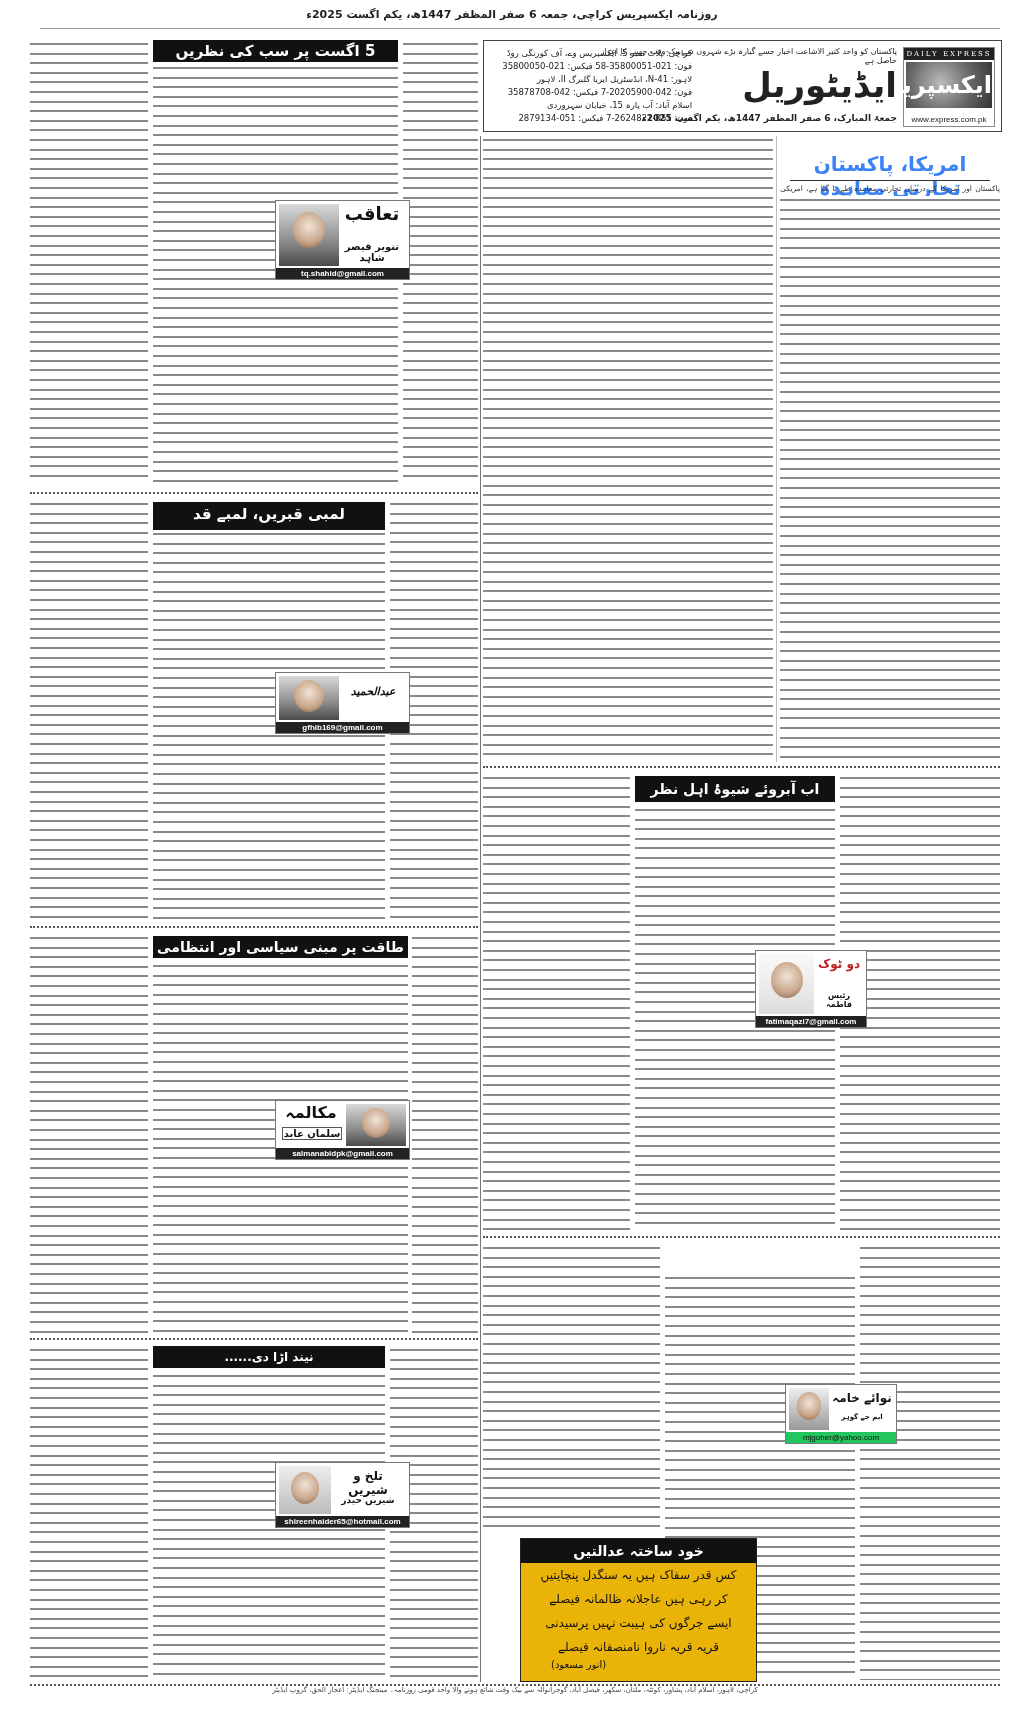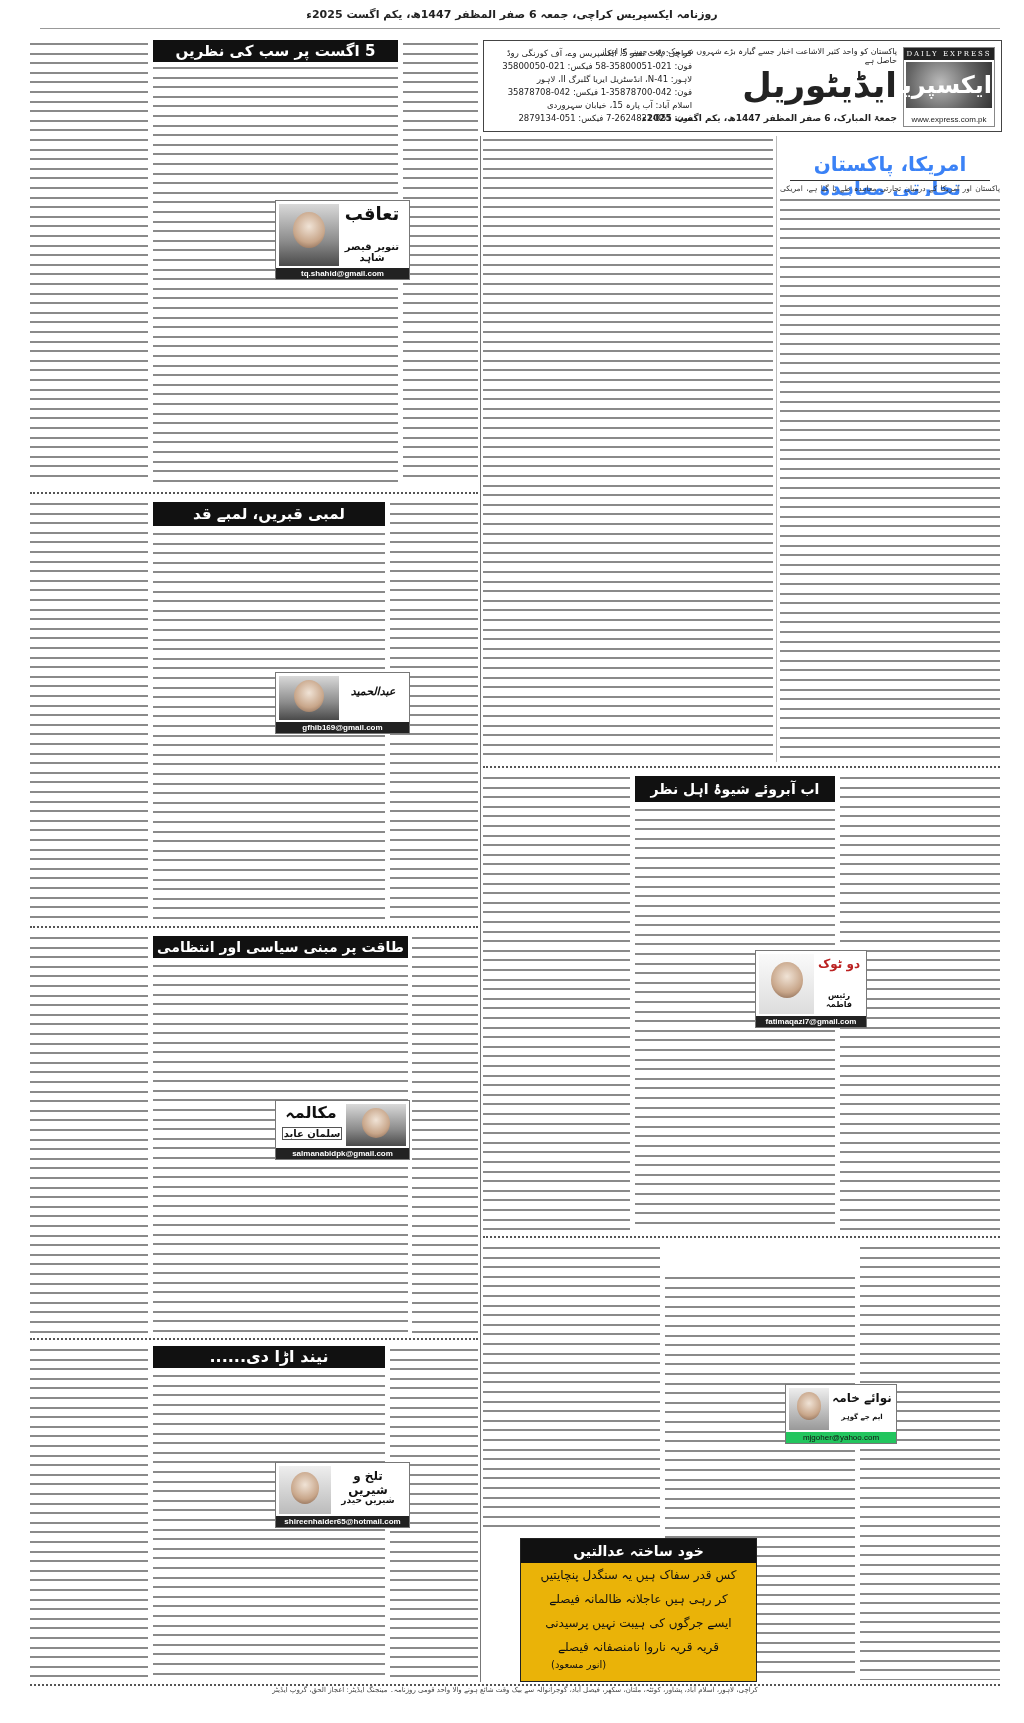--- a/index.html
+++ b/index.html
@@ -44,21 +44,21 @@
     <div class="logo-img">ایکسپریس</div>
     <div class="logo-url">www.express.com.pk</div>
   </div>
   <div class="mast-tag" style="width:300px;text-align:right;">پاکستان کو واحد کثیر الاشاعت اخبار جسے گیارہ بڑے شہروں سے بیک وقت چھپنے کا اعزاز حاصل ہے</div>
   <div class="mast-title">ایڈیٹوریل</div>
   <div class="mast-date">جمعۃ المبارک، 6 صفر المظفر 1447ھ، یکم اگست 2025ء</div>
   <div class="mast-contact">
     <div>کراچی: پلاٹ نمبر 5، ایکسپریس وے، آف کورنگی روڈ</div>
     <div>فون: 021-35800051-58 فیکس: 021-35800050</div>
     <div>لاہور: 41-N، انڈسٹریل ایریا گلبرگ II، لاہور</div>
-    <div>فون: 042-35878700-1 فیکس: 042-35878708</div>
+    <div>فون: 042-20205900-7 فیکس: 042-35878708</div>
     <div>اسلام آباد: آب پارہ 15، خیابان سہروردی</div>
     <div>فون: 051-2624821-7 فیکس: 051-2879134</div>
   </div>
 </div>
 
 <div class="abs col-head" style="left:780px;top:152px;width:220px;">امریکا، پاکستان تجارتی معاہدہ</div>
 <div class="abs" style="left:790px;top:180px;width:200px;height:1px;background:#333;"></div>
 <div class="abs col" style="left:780px;top:184px;width:220px;height:10px;font-size:7.5px;">پاکستان اور امریکا کے درمیان تجارتی معاہدہ طے پا گیا ہے، امریکی صدر ڈونلڈ ٹرمپ نے</div>
 <div class="abs col txtfill" style="left:780px;top:196px;width:220px;height:566px;"></div>
 <div class="abs col txtfill" style="left:483px;top:136px;width:290px;height:626px;"></div>
@@ -71,21 +71,21 @@
 <div class="abs byline" style="left:275px;top:200px;width:133px;height:78px;">
   <div class="photo abs" style="left:3px;top:3px;width:60px;height:62px;">
     <div class="photo-face" style="left:14px;top:8px;width:32px;height:36px;"></div>
   </div>
   <div class="byname" style="right:6px;top:2px;width:62px;font-size:18px;">تعاقب</div>
   <div class="byname" style="right:4px;top:40px;width:66px;font-size:10px;">تنویر قیصر شاہد</div>
   <div class="email">tq.shahid@gmail.com</div>
 </div>
 <div class="abs dashrule" style="left:30px;top:492px;width:448px;"></div>
 
-<div class="abs headbar" style="left:153px;top:502px;width:232px;height:24px;font-size:15px;line-height:24px;">لمبی قبریں، لمبے قد</div>
+<div class="abs headbar" style="left:153px;top:502px;width:232px;height:32px;font-size:15px;line-height:24px;">لمبی قبریں، لمبے قد</div>
 <div class="abs col txtfill" style="left:153px;top:530px;width:232px;height:390px;"></div>
 <div class="abs col txtfill" style="left:30px;top:500px;width:118px;height:420px;"></div>
 <div class="abs col txtfill" style="left:390px;top:500px;width:88px;height:420px;"></div>
 <div class="abs byline" style="left:275px;top:672px;width:133px;height:60px;">
   <div class="photo abs" style="left:3px;top:3px;width:60px;height:44px;">
     <div class="photo-face" style="left:15px;top:4px;width:30px;height:32px;"></div>
   </div>
   <div class="byname" style="right:6px;top:12px;width:60px;font-size:11px;font-style:italic;">عبدالحمید</div>
   <div class="email">gfhib169@gmail.com</div>
 </div>
@@ -98,21 +98,21 @@
 <div class="abs byline" style="left:275px;top:1100px;width:133px;height:58px;">
   <div class="photo abs" style="left:70px;top:3px;width:60px;height:42px;">
     <div class="photo-face" style="left:16px;top:4px;width:28px;height:30px;"></div>
   </div>
   <div class="byname" style="left:4px;top:2px;width:62px;font-size:16px;">مکالمہ</div>
   <div class="byname" style="left:6px;top:26px;width:58px;font-size:10px;border:1px solid #555;">سلمان عابد</div>
   <div class="email">salmanabidpk@gmail.com</div>
 </div>
 <div class="abs dashrule" style="left:30px;top:1338px;width:448px;"></div>
 
-<div class="abs headbar" style="left:153px;top:1346px;width:232px;height:22px;font-size:16px;line-height:22px;">نیند اڑا دی......</div>
+<div class="abs headbar" style="left:153px;top:1346px;width:232px;height:22px;font-size:12px;line-height:22px;">نیند اڑا دی......</div>
 <div class="abs col txtfill" style="left:153px;top:1372px;width:232px;height:310px;"></div>
 <div class="abs col txtfill" style="left:30px;top:1346px;width:118px;height:336px;"></div>
 <div class="abs col txtfill" style="left:390px;top:1346px;width:88px;height:336px;"></div>
 <div class="abs byline" style="left:275px;top:1462px;width:133px;height:64px;">
   <div class="photo abs" style="left:3px;top:3px;width:52px;height:48px;background:linear-gradient(180deg,#eee,#bbb);">
     <div class="photo-face" style="left:12px;top:6px;width:28px;height:32px;"></div>
   </div>
   <div class="byname" style="right:6px;top:6px;width:70px;font-size:12px;">تلخ و شیریں</div>
   <div class="byname" style="right:6px;top:32px;width:70px;font-size:9px;">شیریں حیدر</div>
   <div class="email">shireenhaider65@hotmail.com</div>

